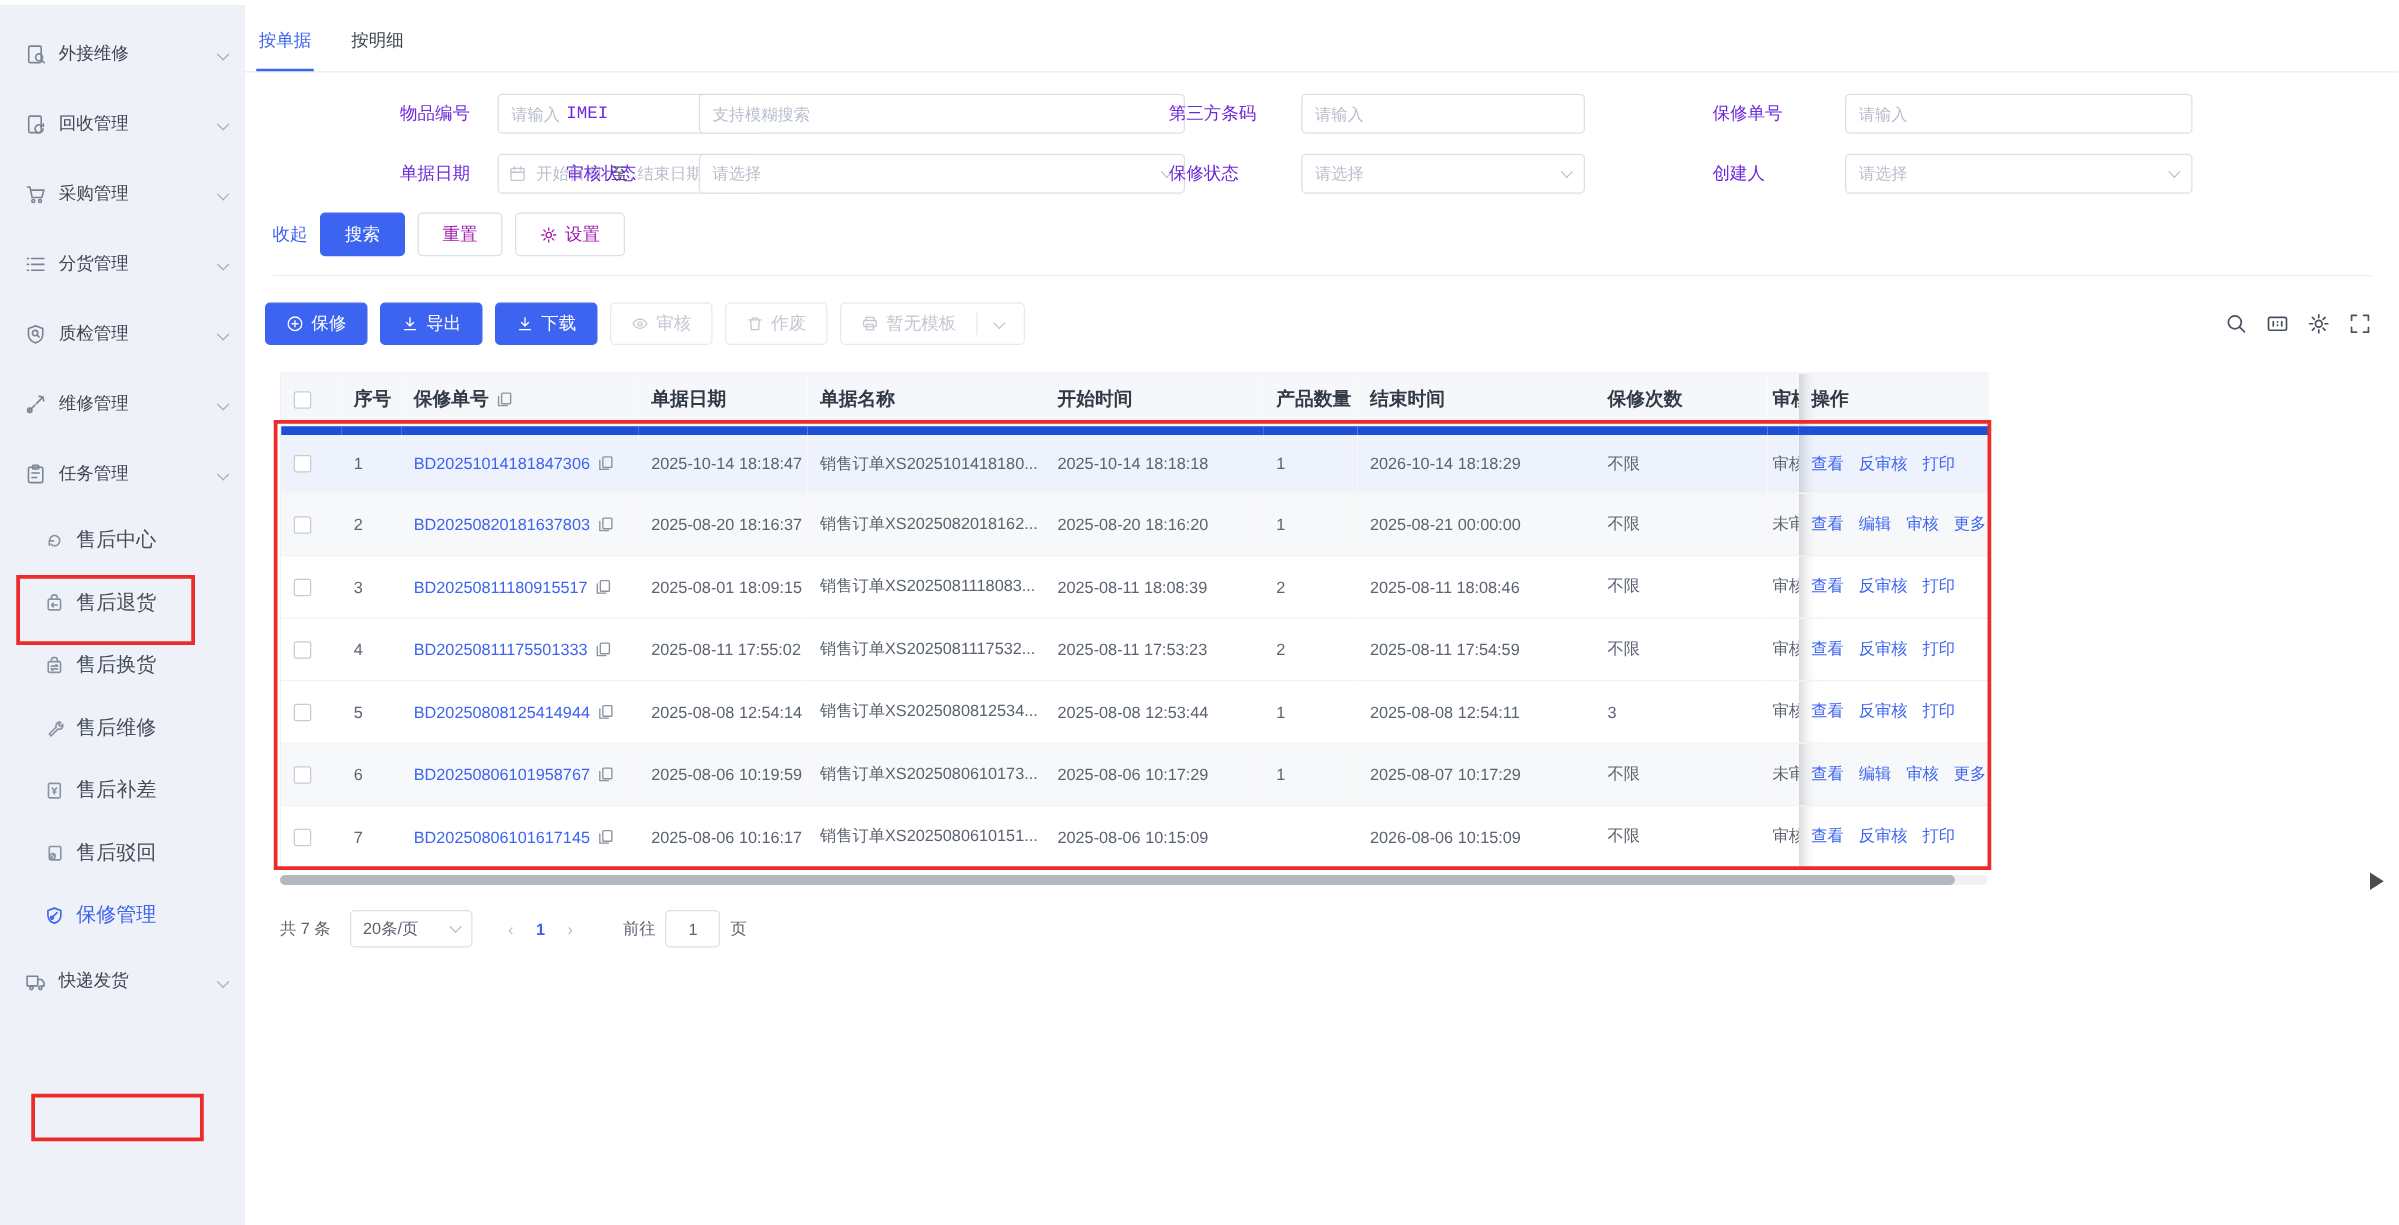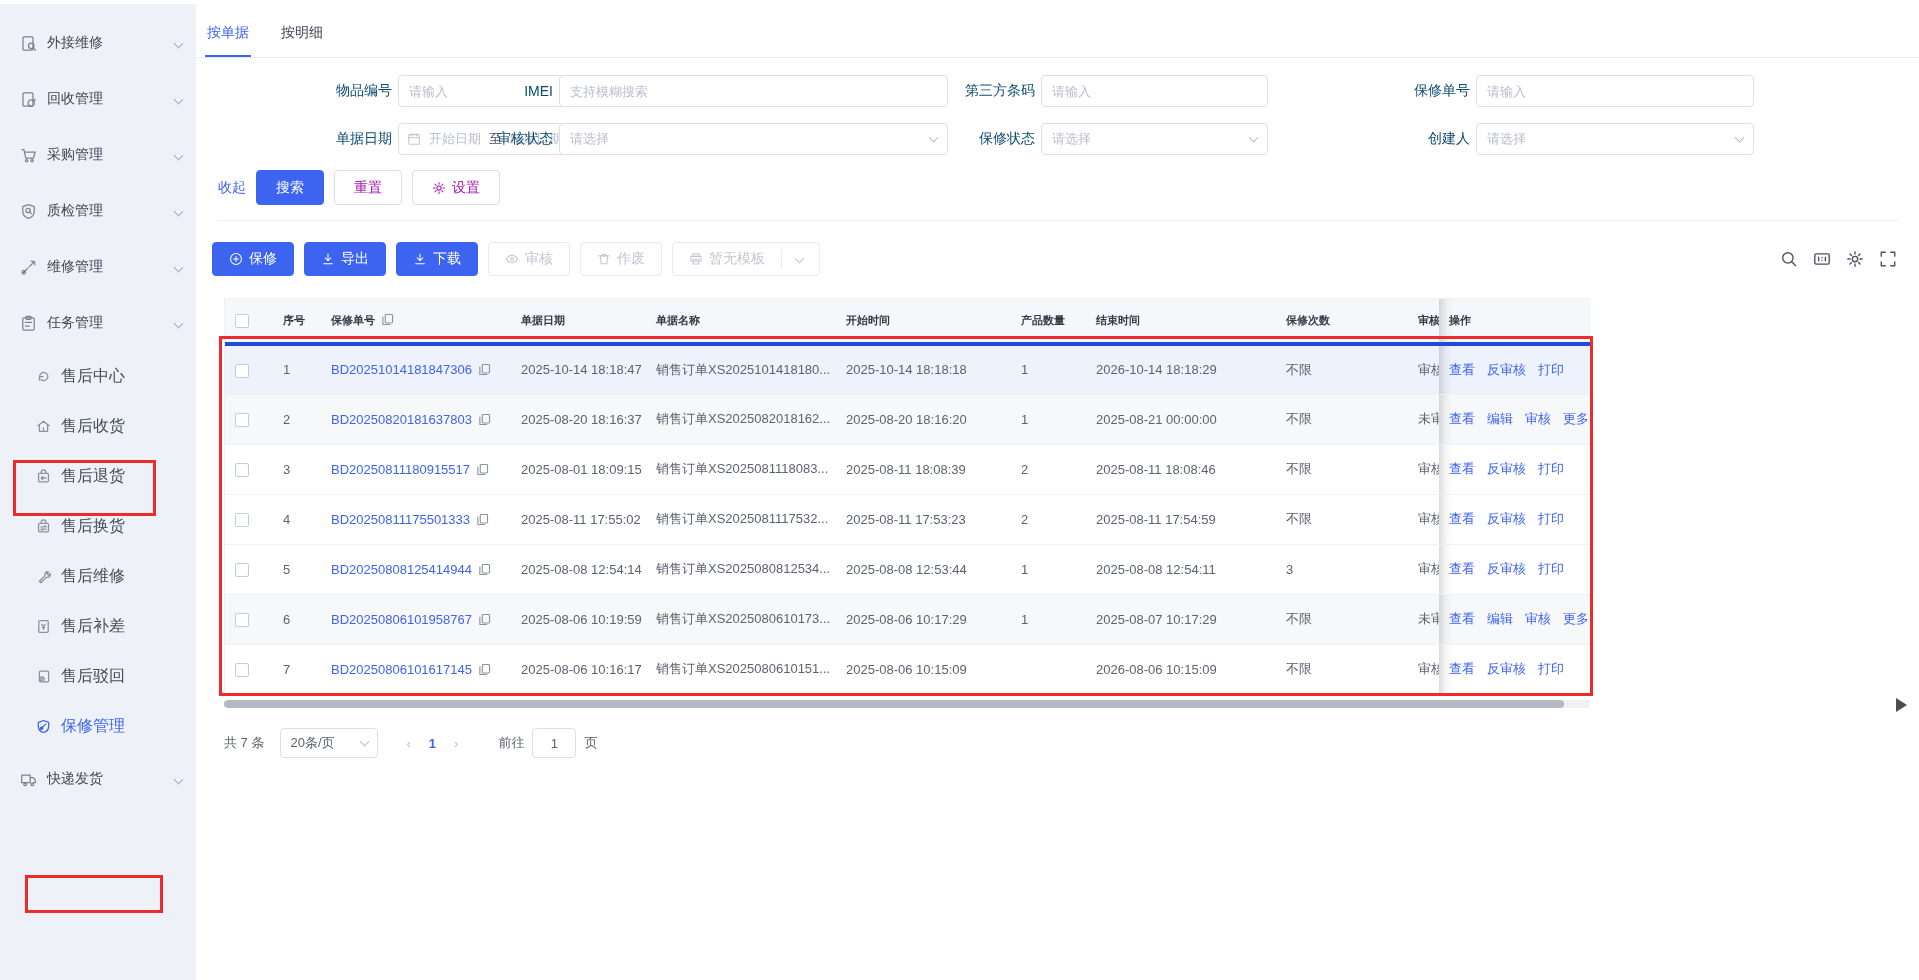--- a/index.html
+++ b/index.html
@@ -24,21 +24,21 @@
   .chev.xs{width:5px;height:5px;border-width:1.2px;margin-left:3px;vertical-align:2px;}
 
   
   .main{position:absolute;left:196px;top:0;width:1723px;height:828px;background:#fff;}
   .tabbar{height:58px;border-bottom:1px solid #e8ebf0;display:flex;align-items:flex-end;padding-left:9px;gap:28px;}
   .tab{font-size:14px;color:#3c4350;padding:0 2px 15px;cursor:pointer;}
   .tab.active{color:var(--blue);border-bottom:2px solid var(--blue);padding-bottom:13px;}
 
   
   .field{position:absolute;height:32px;display:flex;align-items:center;}
-  .flabel{font-size:14px;color:#0c4a6e;text-align:right;flex:none;}
+  .flabel{font-size:14px;color:#6d28d9;flex:none;font-family:Liberation Mono, monospace;}
   .finput{height:32px;border:1px solid var(--bd);border-radius:4px;background:#fff;font-size:13px;color:#4a5160;
           padding:0 10px;margin-left:6px;display:flex;align-items:center;}
   input.finput{outline:none;}
   input.finput::placeholder{color:#b9c0cc;}
   .ph{color:#b9c0cc;}
   .select{justify-content:space-between;cursor:pointer;}
   .select .chev{color:#b9c0cc;margin-left:8px;flex:none;margin-top:-3px;}
   .f1{left:124px;top:75px;}  .f1 .flabel{width:72px;}  .f1 .finput{width:209px;}
   .f2{left:257px;top:75px;}  .f2 .flabel{width:100px;} .f2 .finput{width:389px;}
   .f3{left:739px;top:75px;}  .f3 .flabel{width:100px;} .f3 .finput{width:227px;}
@@ -70,22 +70,22 @@
   .tbtn .bicon svg{width:100%;height:100%;fill:none;stroke:currentColor;stroke-width:1.2;stroke-linecap:round;stroke-linejoin:round;}
   .tbtn .split{width:1px;height:18px;background:#e8eaf0;margin:0 8px 0 10px;}
   .tbtn .chev{color:#c2c7d1;margin-top:-2px;}
   .util-icons{position:absolute;top:250px;right:22px;display:flex;gap:15px;color:#495061;}
   .uicon{width:18px;height:18px;cursor:pointer;}
   .uicon svg{width:100%;height:100%;fill:none;stroke:currentColor;stroke-width:1.2;stroke-linecap:round;stroke-linejoin:round;}
 
   
   .table-wrap{position:absolute;left:28px;top:298px;width:1366px;border:1px solid #edf0f4;border-bottom:none;}
   table{width:100%;border-collapse:collapse;table-layout:fixed;}
-  thead th{height:45px;background:#f5f7fa;color:var(--hd);font-size:11px;font-weight:700;text-align:left;
-           padding:0 0 0 10px;border-bottom:4px solid #1d4ed8;white-space:nowrap;overflow:hidden;}
+  thead th{height:45px;background:#f5f7fa;color:var(--hd);font-size:15px;font-weight:700;text-align:left;
+           padding:0 0 0 10px;border-bottom:7px solid #1d4ed8;white-space:nowrap;overflow:hidden;}
   tbody td{height:50px;font-size:13px;color:var(--txt);padding:0 0 0 10px;border-bottom:1px solid #eef1f5;
            background:#fff;white-space:nowrap;overflow:hidden;}
   tr.shade td{background:#f7f8fa;}
   tr.sel td{background:#edf2fd;}
   th.audit,td.audit{padding-left:4px;}
   th.op,td.op{box-shadow:inset 14px 0 14px -14px rgba(0,0,0,0.28);}
   .cb{display:inline-block;width:14px;height:14px;border:1px solid #c6ccd6;border-radius:2px;background:#fff;vertical-align:middle;cursor:pointer;}
   a.tl{color:var(--blue);text-decoration:none;cursor:pointer;}
   .copy{display:inline-block;width:13px;height:13px;margin-left:6px;color:#8b93a1;vertical-align:-2px;cursor:pointer;}
   .copy svg{width:100%;height:100%;fill:none;stroke:currentColor;stroke-width:1.2;stroke-linecap:round;stroke-linejoin:round;}
@@ -140,20 +140,27 @@
         <span class="micon"><svg viewBox="0 0 16 16">
             <path d="M1.8 2.4h1.9l1.7 8h7.3l1.5-5.6H4.3"></path>
             <circle cx="6.2" cy="13" r="1.1"></circle>
             <circle cx="11.3" cy="13" r="1.1"></circle>
           </svg></span>
         <span class="mlabel">采购管理</span>
         <i class="chev down"></i>
       </div>
       <div class="side-item">
         <span class="micon"><svg viewBox="0 0 16 16">
+            <path d="M5 3.6h9.2M5 8h9.2M5 12.4h9.2M1.8 3.6h.9M1.8 8h.9M1.8 12.4h.9"></path>
+          </svg></span>
+        <span class="mlabel">分货管理</span>
+        <i class="chev down"></i>
+      </div>
+      <div class="side-item">
+        <span class="micon"><svg viewBox="0 0 16 16">
             <path d="M8 1.6l5.4 1.9v4.2c0 3.3-2.3 5.8-5.4 6.7-3.1-.9-5.4-3.4-5.4-6.7V3.5z"></path>
             <circle cx="7.6" cy="7" r="2"></circle>
             <path d="M9 8.4l1.6 1.6"></path>
           </svg></span>
         <span class="mlabel">质检管理</span>
         <i class="chev down"></i>
       </div>
       <div class="side-item">
         <span class="micon"><svg viewBox="0 0 16 16">
             <path d="M2.4 13.6l5-5M8.6 7.4l5-5"></path>
@@ -171,28 +178,20 @@
           </svg></span>
         <span class="mlabel">任务管理</span>
         <i class="chev down"></i>
       </div>
       <div class="side-sub">
         <span class="micon"><svg viewBox="0 0 14 14">
             <path d="M3.4 7a3.8 3.8 0 1 1 1.2 2.8"></path>
             <path d="M3.2 10.4V7.2h3.2"></path>
           </svg></span>
         <span class="mlabel">售后中心</span>
-      </div>
-      <div class="side-sub">
-        <span class="micon"><svg viewBox="0 0 14 14">
-            <path d="M1.8 6.4L7 2l5.2 4.4"></path>
-            <path d="M3.2 6v5.6h7.6V6"></path>
-            <path d="M7 8.2v2.2"></path>
-          </svg></span>
-        <span class="mlabel">售后收货</span>
       </div>
       <div class="side-sub">
         <span class="micon"><svg viewBox="0 0 14 14">
             <rect x="2.4" y="4" width="9.2" height="8" rx="1"></rect>
             <path d="M4.8 4V3a2.2 2.2 0 0 1 4.4 0v1"></path>
             <path d="M4.8 8.4h4.4M4.8 8.4l1.4-1.4M4.8 8.4l1.4 1.4"></path>
           </svg></span>
         <span class="mlabel">售后退货</span>
       </div>
       <div class="side-sub">

